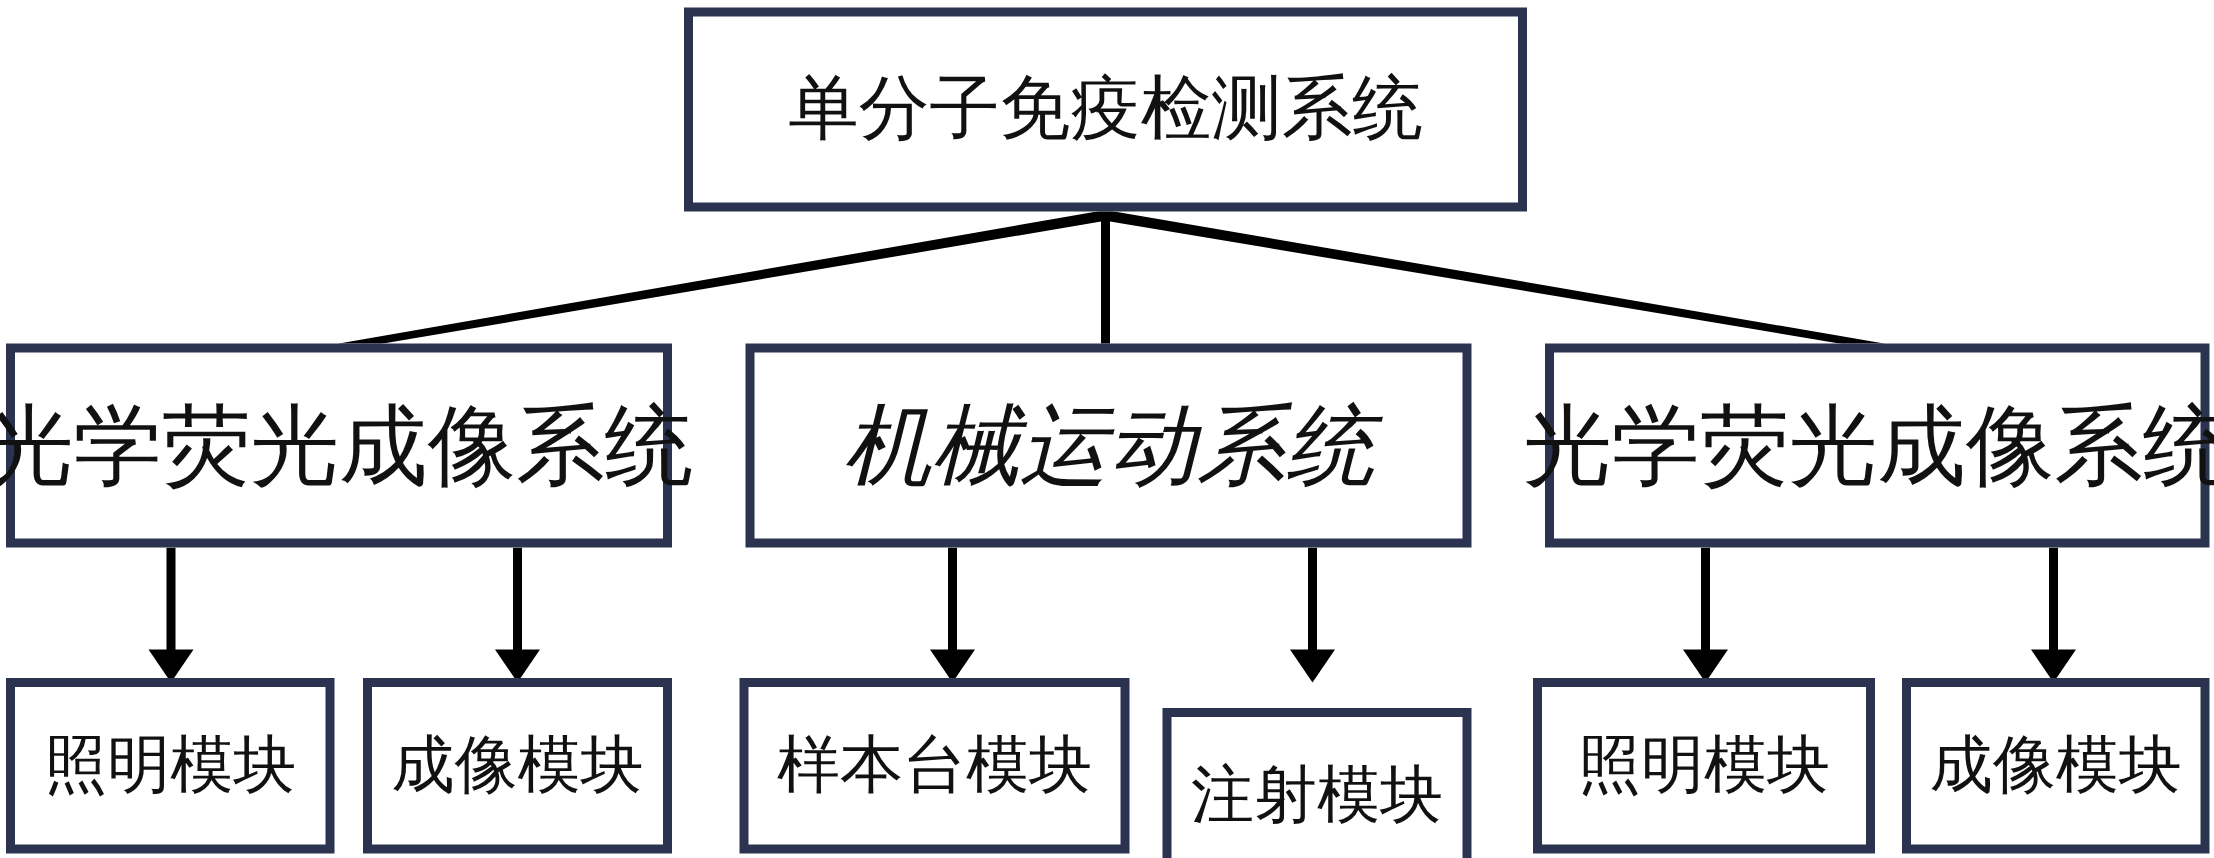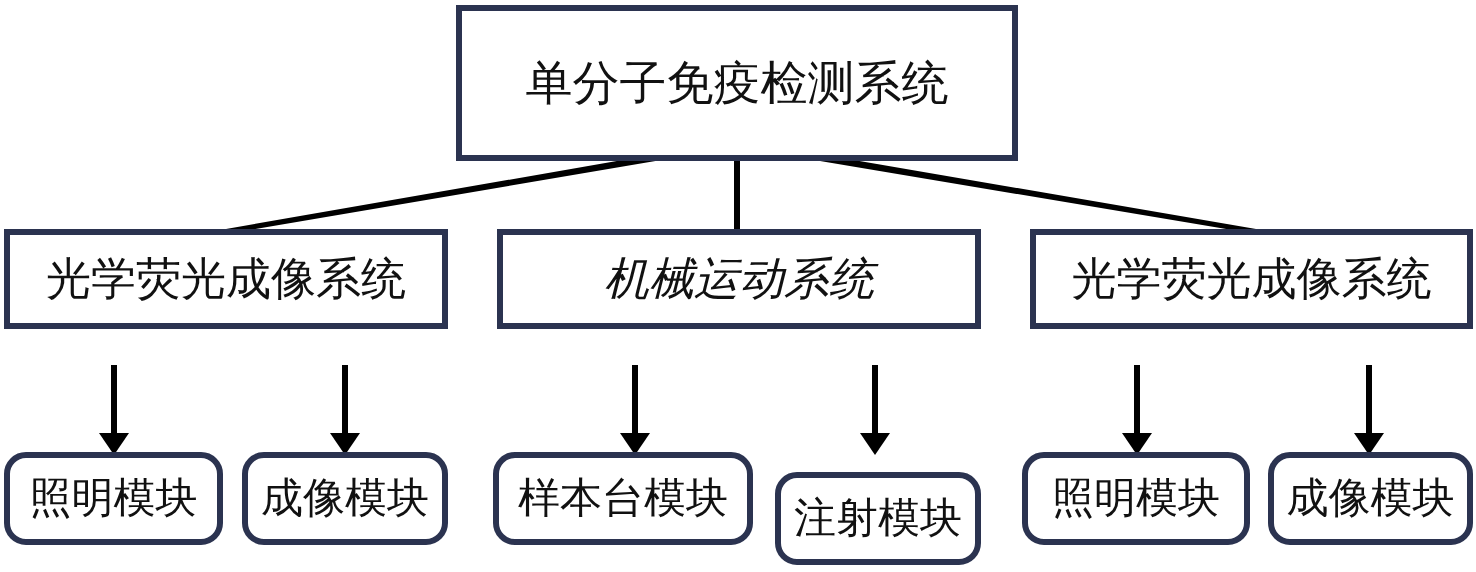--- a/index.html
+++ b/index.html
@@ -34,38 +34,37 @@
     text-align: center;
     color: #111111;
     line-height: 1.1;
     white-space: nowrap;
     z-index: 2;
   }
   .node-root {
     left: 456px;
     top: 5px;
     width: 562px;
-    height: 156px;
+    height: 136px;
     font-size: 47px;
     text-align: center;
   }
   .node-l2 {
     top: 229px;
-    height: 100px;
-    font-size: 45px;
+    height: 136px;
+    font-size: 59px;
   }
   .node-l2.c0 { left: 4px;    width: 444px; }
   .node-l2.c1 { left: 497px;  width: 484px; font-style: italic; }
   .node-l2.c2 { left: 1030px; width: 443px; }
 
   .node-l3 {
     top: 452px;
-    height: 93px;
+    height: 117px;
     font-size: 42px;
-    border-radius: 22px;
   }
   .node-l3.m0 { left: 4px;    width: 219px; }
   .node-l3.m1 { left: 242px;  width: 206px; }
   .node-l3.m2 { left: 493px;  width: 260px; }
   .node-l3.m3 { left: 775px;  width: 206px; margin-top: 20px; }
   .node-l3.m4 { left: 1022px; width: 228px; }
   .node-l3.m5 { left: 1268px; width: 205px; }
 </style>
 </head>
 <body>

